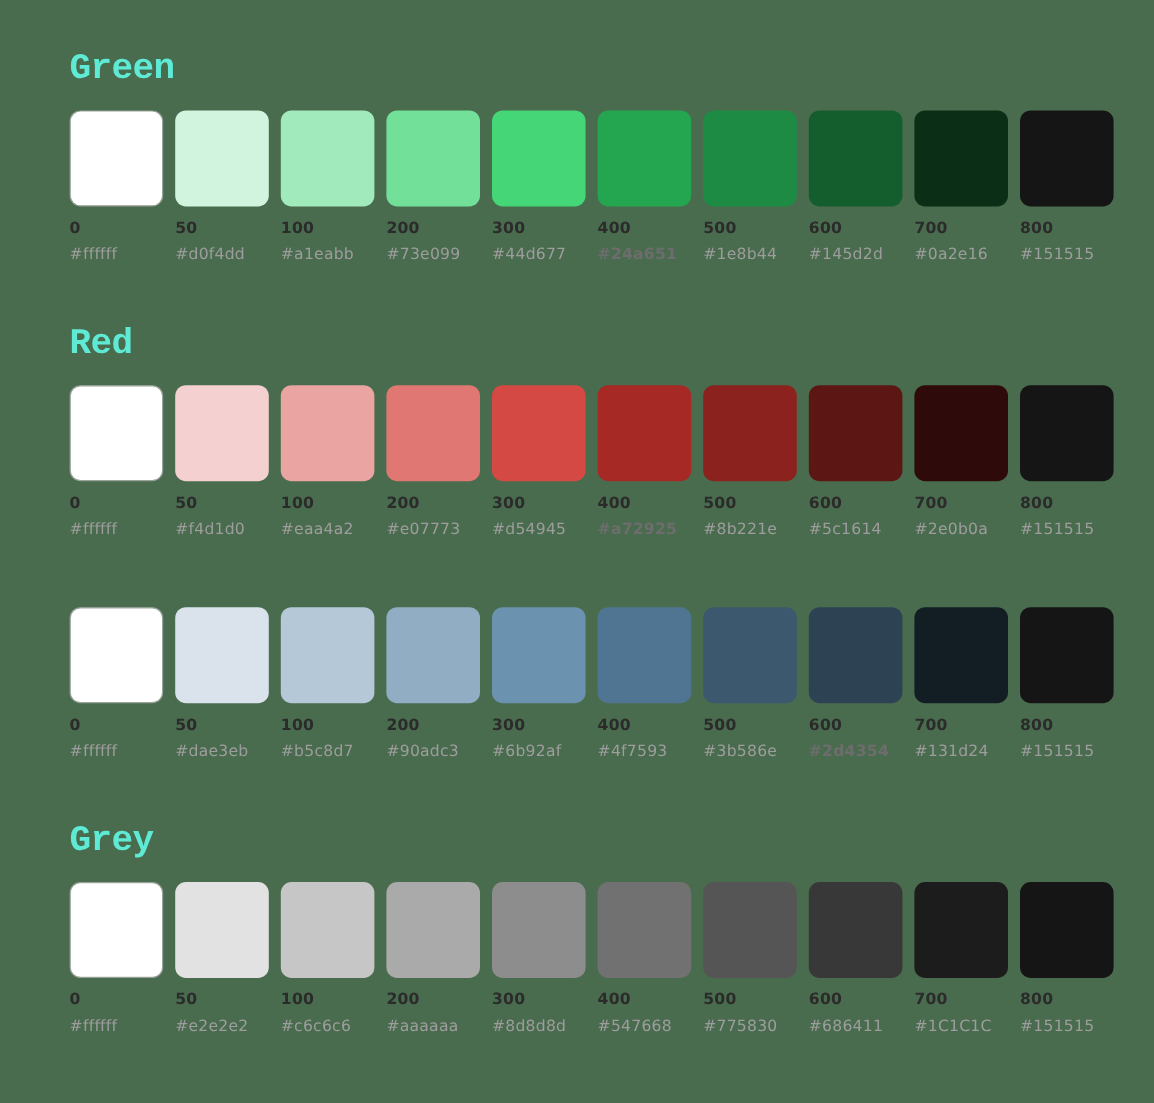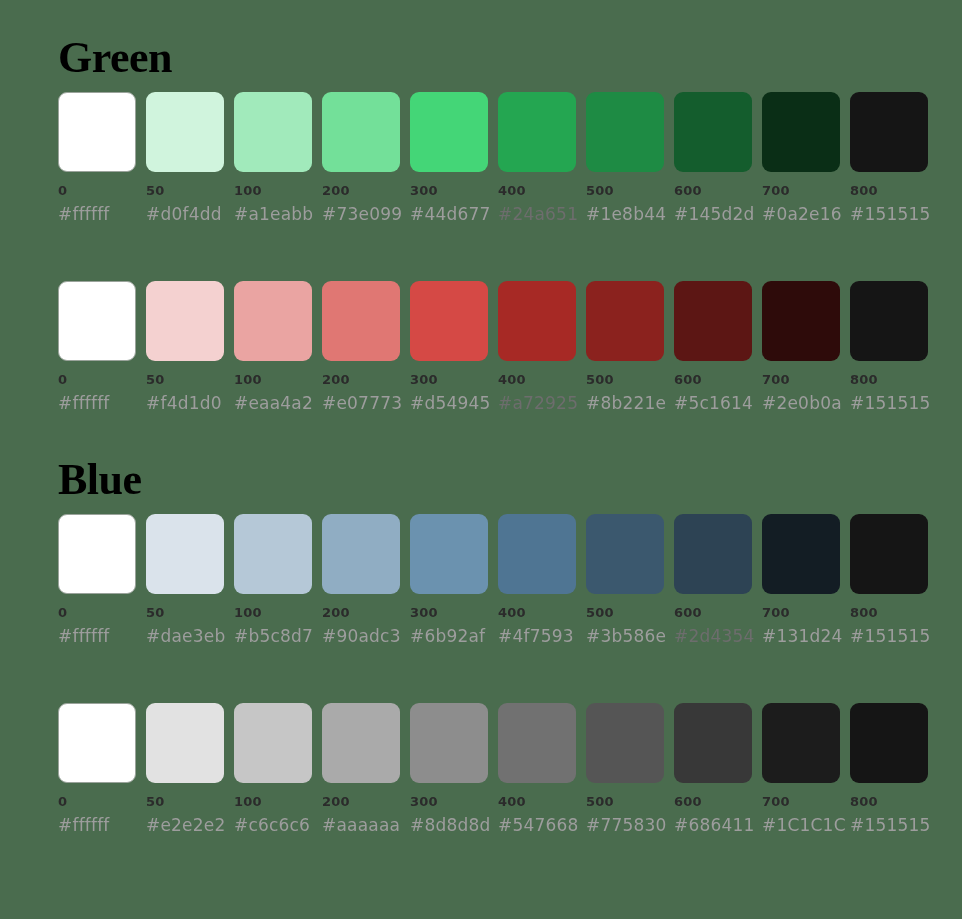--- a/index.html
+++ b/index.html
@@ -19,25 +19,25 @@
   #palette-root {
     padding: 0 32px 0 58px;
     box-sizing: border-box;
   }
 
   .palette-group {
     margin-bottom: 0;
   }
 
   .group-heading {
-    font-family: Liberation Serif, serif;
-    font-size: 44px;
+    font-family: Liberation Mono, monospace;
+    font-size: 30px;
     font-weight: 700;
     letter-spacing: -0.5px;
-    color: #000000;
+    color: #5eead4;
     margin: 0;
     padding: 0;
     line-height: 1;
     height: 44px;
     display: flex;
     align-items: center;
   }
 
   .swatch-row {
     display: flex;
@@ -68,30 +68,30 @@
     font-size: 13px;
     font-weight: 700;
     color: #2b2b2b;
     line-height: 1;
     margin-top: 12px;
     letter-spacing: 0.2px;
   }
 
   .swatch-hex {
     font-family: "DejaVu Sans", "Liberation Sans", sans-serif;
-    font-size: 17px;
+    font-size: 13px;
     font-weight: 400;
     color: #9d9d9d;
     line-height: 1;
     margin-top: 9px;
     letter-spacing: 0.2px;
   }
 
   .swatch-hex.is-primary {
-    font-weight: 400;
+    font-weight: 700;
     color: #6d6d6d;
   }
 
   
   .group-green  { padding-top: 36px; }
   .group-red    { padding-top: 46px; }
   .group-blue   { padding-top: 46px; }
   .group-grey   { padding-top: 46px; }
 
   .heading-gap { height: 12px; }
@@ -150,20 +150,21 @@
           <div class="swatch-hex">#0a2e16</div>
         </div>
         <div class="swatch-cell">
           <div class="swatch-chip" style="background: rgb(21, 21, 21);"></div>
           <div class="swatch-step">800</div>
           <div class="swatch-hex">#151515</div>
         </div>
       </div>
     </section>
     <section class="palette-group group-red">
+      <h2 class="group-heading">Red</h2>
       <div class="heading-gap"></div>
       <div class="swatch-row">
         <div class="swatch-cell">
           <div class="swatch-chip is-white" style="background: rgb(255, 255, 255);"></div>
           <div class="swatch-step">0</div>
           <div class="swatch-hex">#ffffff</div>
         </div>
         <div class="swatch-cell">
           <div class="swatch-chip" style="background: rgb(244, 209, 208);"></div>
           <div class="swatch-step">50</div>
@@ -205,21 +206,20 @@
           <div class="swatch-hex">#2e0b0a</div>
         </div>
         <div class="swatch-cell">
           <div class="swatch-chip" style="background: rgb(21, 21, 21);"></div>
           <div class="swatch-step">800</div>
           <div class="swatch-hex">#151515</div>
         </div>
       </div>
     </section>
     <section class="palette-group group-blue">
-      <h2 class="group-heading">Blue</h2>
       <div class="heading-gap"></div>
       <div class="swatch-row">
         <div class="swatch-cell">
           <div class="swatch-chip is-white" style="background: rgb(255, 255, 255);"></div>
           <div class="swatch-step">0</div>
           <div class="swatch-hex">#ffffff</div>
         </div>
         <div class="swatch-cell">
           <div class="swatch-chip" style="background: rgb(218, 227, 235);"></div>
           <div class="swatch-step">50</div>
@@ -261,20 +261,21 @@
           <div class="swatch-hex">#131d24</div>
         </div>
         <div class="swatch-cell">
           <div class="swatch-chip" style="background: rgb(21, 21, 21);"></div>
           <div class="swatch-step">800</div>
           <div class="swatch-hex">#151515</div>
         </div>
       </div>
     </section>
     <section class="palette-group group-grey">
+      <h2 class="group-heading">Grey</h2>
       <div class="heading-gap"></div>
       <div class="swatch-row">
         <div class="swatch-cell">
           <div class="swatch-chip is-white" style="background: rgb(255, 255, 255);"></div>
           <div class="swatch-step">0</div>
           <div class="swatch-hex">#ffffff</div>
         </div>
         <div class="swatch-cell">
           <div class="swatch-chip" style="background: rgb(226, 226, 226);"></div>
           <div class="swatch-step">50</div>

